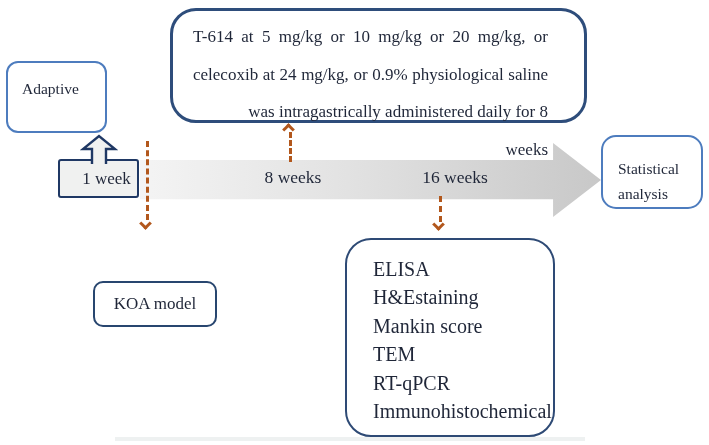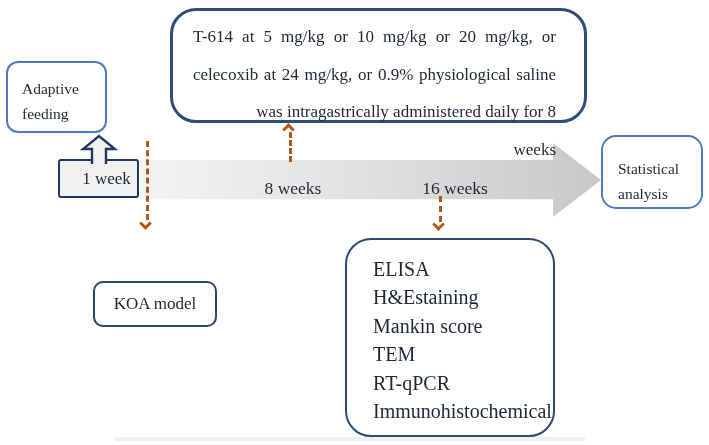--- a/index.html
+++ b/index.html
@@ -9,21 +9,21 @@
     color:#1f2638;
   }
   .abs{position:absolute;box-sizing:border-box;}
   
   .obox{background:#ffffff;border:2.5px solid #2e4d7b;}
   .blue-border{border-color:#4d7cbe;}
   .navy-dark{border-color:#1f3864;padding-left:16px;}
 
   
   #treatment-box{left:170px;top:8px;width:417px;height:115px;border-radius:26px;border-width:3px;
-    padding:7px 28px 0 20px;font-size:17px;line-height:37.5px;z-index:2;}
+    padding:7px 36px 0 20px;font-size:17px;line-height:37.5px;z-index:2;}
   .jline{text-align:justify;text-align-last:justify;}
   .jline-last{text-align:right;margin-left:17px;}
 
   
   #adaptive-box{left:6px;top:61px;width:101px;height:72px;border-radius:12px;
     padding:13px 16px 0 14px;font-size:15.5px;line-height:25px;z-index:2;}
 
   
   #stat-box{left:601px;top:135px;width:102px;height:74px;border-radius:15px;
     padding:19px 0 0 15px;font-size:15.5px;line-height:25px;z-index:2;}
@@ -33,21 +33,21 @@
     display:flex;align-items:center;justify-content:center;font-size:17px;z-index:2;border-color:#28466f;margin-top:46px;}
 
   
   #outcomes-box{left:345px;top:238px;width:210px;height:199px;border-radius:26px;
     padding:15px 0 0 26px;font-size:20px;line-height:28.4px;z-index:2;border-color:#2e4a75;}
 
   
   #timeline-arrow{left:140px;top:143px;width:461px;height:74px;z-index:1;
     background:linear-gradient(to right,#f4f4f4 0%,#e2e2e2 45%,#c8c8c8 100%);
     clip-path:polygon(0% 23%,89.6% 23%,89.6% 0%,100% 50%,89.6% 100%,89.6% 76%,0% 76%);}
-  .tl-label{position:absolute;top:167px;transform:translateX(-50%);font-size:17.5px;z-index:3;white-space:nowrap;margin-top:11px;}
+  .tl-label{position:absolute;top:167px;transform:translateX(-50%);font-size:17.5px;z-index:3;white-space:nowrap;}
   #label-8weeks{left:293px;}
   #label-16weeks{left:455px;}
 
   
   #week1-box{left:58px;top:159px;width:81px;height:39px;border-radius:3px;background:#f0f1f0;
     display:flex;align-items:center;justify-content:center;font-size:17px;z-index:4;}
   
   #block-arrow{left:80px;top:134px;width:38px;height:30px;z-index:5;}
 
   
@@ -75,21 +75,20 @@
   <div class="tl-label" id="label-16weeks">16 weeks</div>
 
   <div class="abs obox" id="treatment-box">
     <div class="jline">T-614 at 5 mg/kg or 10 mg/kg or 20 mg/kg, or</div>
     <div class="jline">celecoxib at 24 mg/kg, or 0.9% physiological saline</div>
     <div class="jline-last">was intragastrically administered daily for 8 weeks</div>
   </div>
 
   <div class="abs obox blue-border" id="adaptive-box">
     <div>Adaptive</div>
-    <div>feeding</div>
   </div>
 
   <div class="abs obox navy-dark" id="week1-box">
     <span>1 week</span>
   </div>
   <svg class="abs" id="block-arrow" viewBox="0 0 38 30">
     <path d="M12,30 L12,15 L3,15 L19,2 L35,15 L26,15 L26,30" fill="#f0f1f0" stroke="#1f3864" stroke-width="2.4" stroke-linejoin="miter"></path>
   </svg>
 
   <div class="abs obox" id="koa-box">

